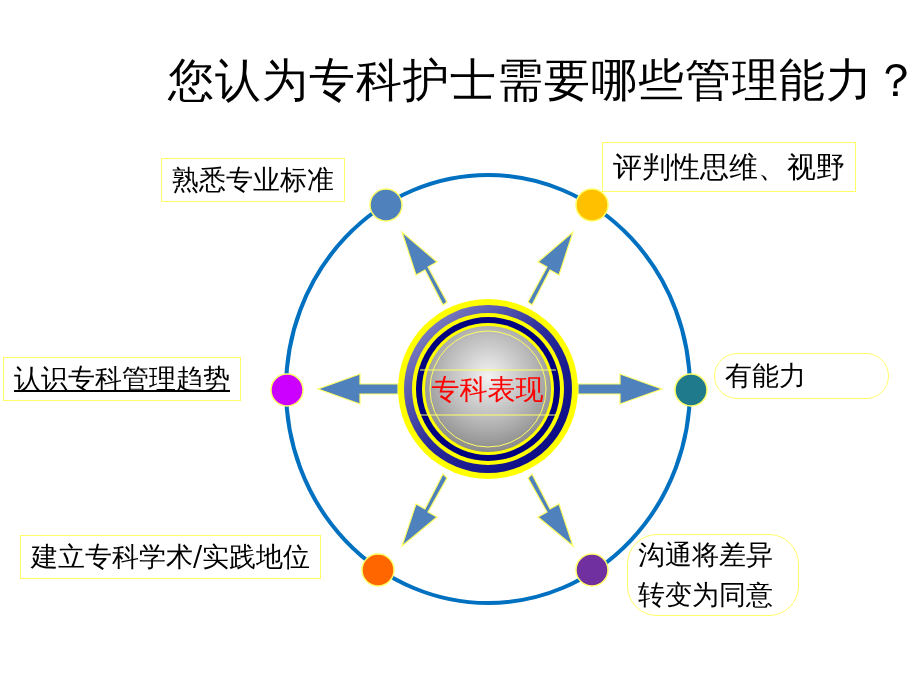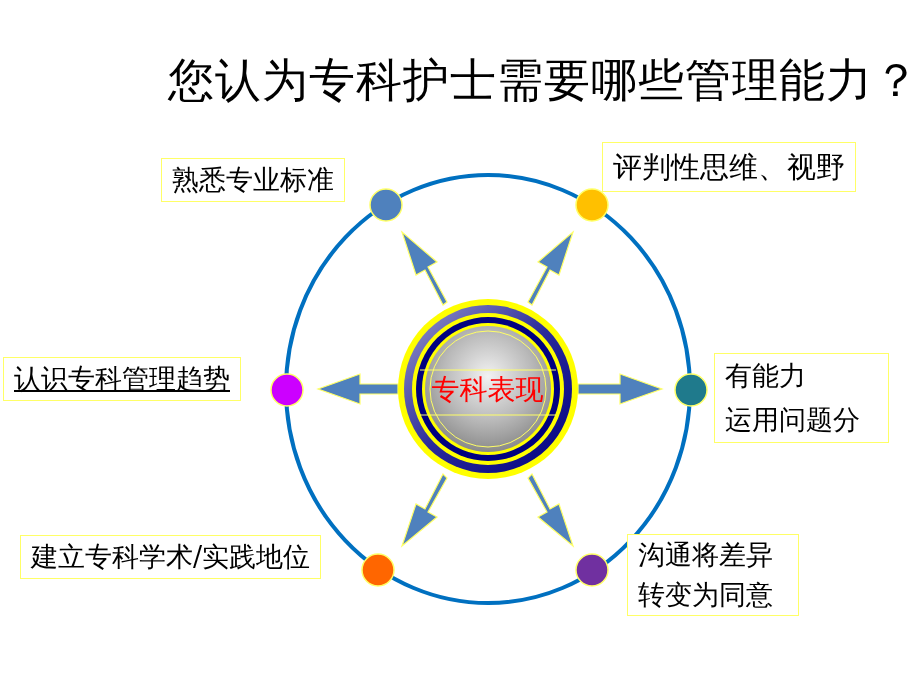--- a/index.html
+++ b/index.html
@@ -3,21 +3,21 @@
 <meta charset="utf-8">
 <style>
   html, body { margin:0; padding:0; background:#ffffff; }
   body { width:920px; height:690px; position:relative; overflow:hidden;
          font-family: "DejaVu Serif", "Liberation Serif", serif; }
   .title { position:absolute; left:0; top:50px; width:920px; text-align:right;
            font-size:46px; color:#000; letter-spacing:1px; }
   svg.diagram { position:absolute; left:0; top:0; }
   .label { position:absolute; background:#fff; border:1.5px solid #ffff66;
            color:#000; font-size:27px; line-height:42px; padding:0 10px; white-space:nowrap; }
-  .label.multi { white-space:normal; }
+  .label.multi { white-space:normal;border-radius:30px; }
   .center-text { position:absolute; left:415px; top:370px; width:145px; text-align:center;
                  color:#ff0000; font-size:28px; line-height:40px; }
 </style>
 </head>
 <body>
 
 <div class="title">您认为专科护士需要哪些管理能力？</div>
 
 <svg class="diagram" width="920" height="690">
   <defs>
@@ -69,21 +69,20 @@
 <div class="center-text">专科表现</div>
 
 <div class="label" style="left:161px;top:158px;">
   <span>熟悉专业标准</span>
 </div>
 <div class="label" style="left:554px;top:142px;font-size:29px;line-height:48px;margin-left:48px;">
   <span>评判性思维、视野</span>
 </div>
 <div class="label multi" style="left:714px;top:353px;width:153px;line-height:44px;">
   <div>有能力</div>
-  <div>运用问题分</div>
 </div>
 <div class="label multi" style="left:615px;top:534px;width:150px;line-height:40px;margin-left:12px;">
   <div>沟通将差异</div>
   <div>转变为同意</div>
 </div>
 <div class="label" style="left:20px;top:535px;text-align:center;">
   <span>建立专科学术/实践地位</span>
 </div>
 <div class="label" style="left:3px;top:357px;text-decoration:underline;">
   <span>认识专科管理趋势</span>

